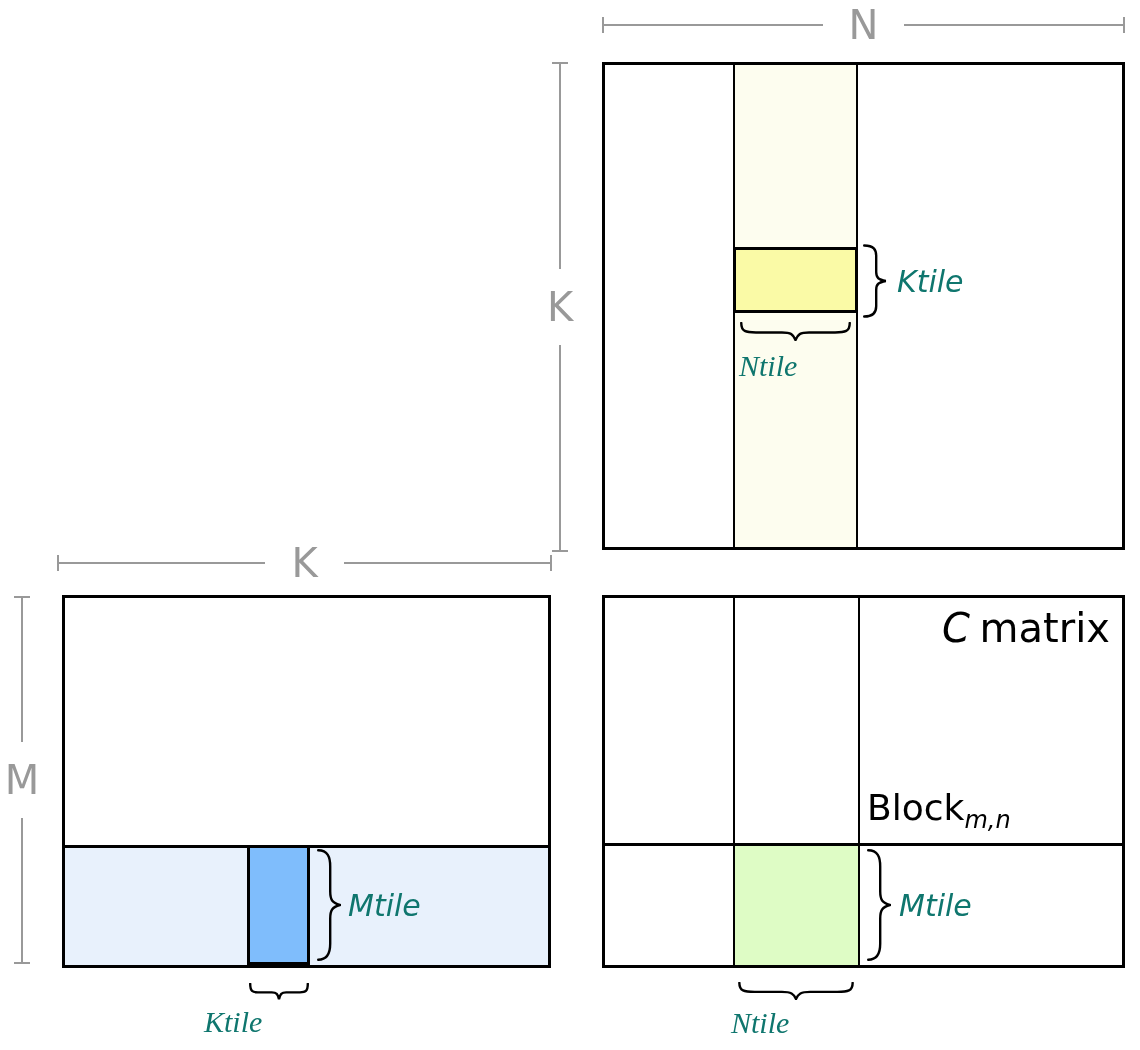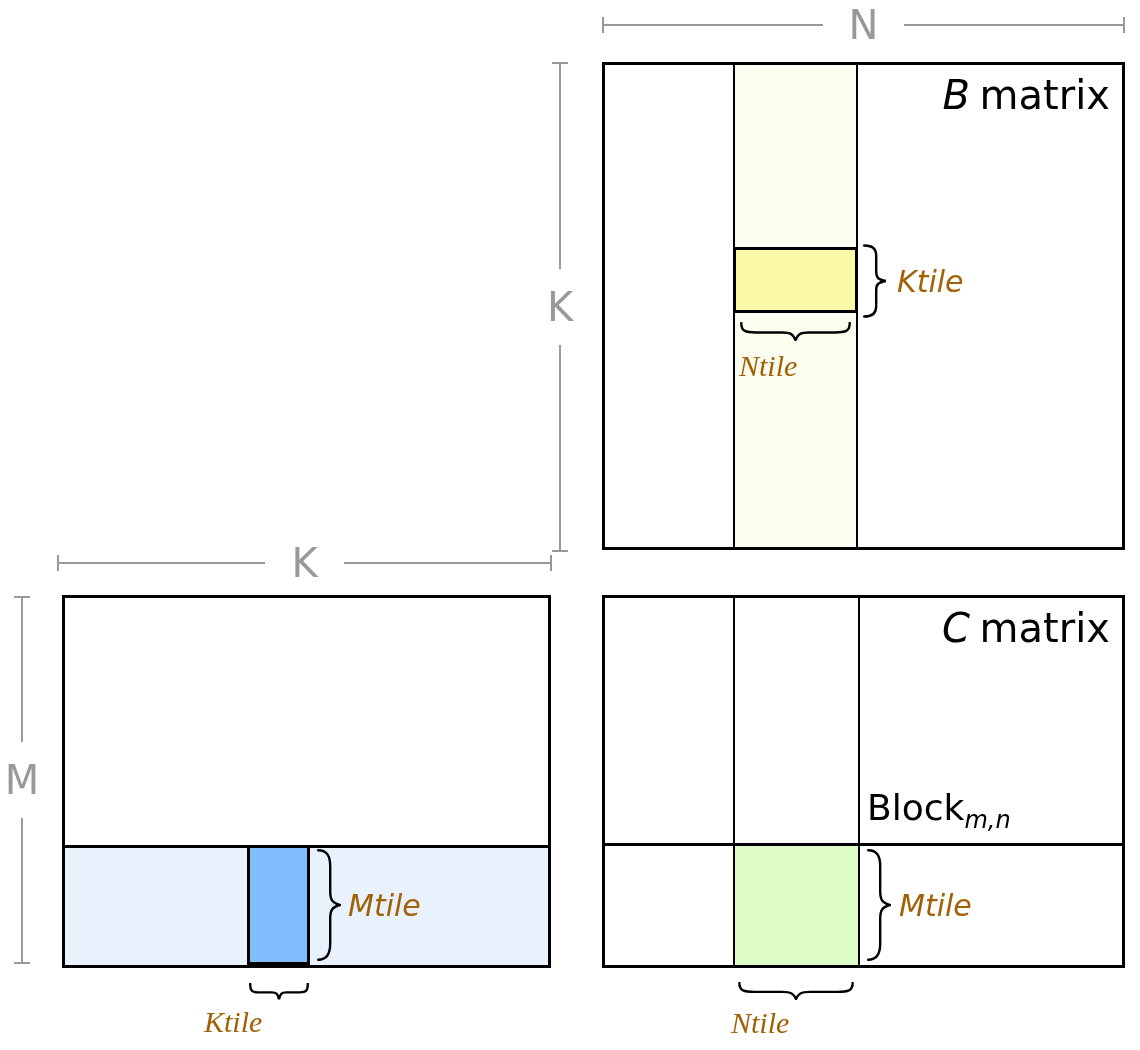--- a/index.html
+++ b/index.html
@@ -22,21 +22,21 @@
   .title{position:absolute;top:8px;font-size:40px;line-height:1.1;white-space:nowrap;}
   .title .letter{font-style:italic;}
   .title .word{margin-left:0.24em;}
   .tile{position:absolute;box-sizing:border-box;}
   .strip-v{position:absolute;top:0;bottom:0;box-sizing:border-box;
     border-left:2px solid #000;border-right:2px solid #000;background:var(--b-strip,#FDFDEF);}
   .strip-h{position:absolute;left:0;right:0;box-sizing:border-box;
     border-top:3px solid #000;background:var(--a-strip,#E8F1FC);}
   .vline{position:absolute;top:0;bottom:0;width:2px;background:#000;}
   .hline{position:absolute;left:0;right:0;height:3px;background:#000;}
-  .tlabel{position:absolute;font-style:italic;font-size:30px;line-height:1.15;color:#a16207;}
+  .tlabel{position:absolute;font-style:italic;font-size:30px;line-height:1.15;color:#0f766e;}
   .tlabel.centered{text-align:left;font-family:Liberation Serif, serif;}
   .block-label{position:absolute;font-size:36px;line-height:1.1;white-space:nowrap;}
   .block-label sub{font-style:italic;font-size:24px;vertical-align:-0.35em;}
   .brace{position:absolute;}
   .brace svg{display:block;width:100%;height:100%;}
 </style>
 </head>
 <body>
 
 <div class="canvas">
@@ -69,23 +69,20 @@
     <span class="tick"></span>
     <span class="bar"></span>
     <span class="dlabel">M</span>
     <span class="bar"></span>
     <span class="tick"></span>
   </div>
 
   <div class="matrix" style="left:602px;top:62px;width:523px;height:488px;">
     <div class="strip-v" style="left:128px;width:125px;"></div>
     <div class="tile" style="left:128px;top:182px;width:125px;height:66px;border:3px solid #000;background:var(--b-tile,#FAFAA6);"></div>
-    <div class="title" style="right:12px;">
-      <span class="letter">B</span><span class="word">matrix</span>
-    </div>
     <div class="brace" style="left:258px;top:179px;width:24px;height:74px;">
       <svg viewBox="0 0 20 100" preserveAspectRatio="none">
         <path d="M1,2 C9,2 11,8 11,16 L11,38 C11,46 13,48 19,50 C13,52 11,54 11,62 L11,84 C11,92 9,98 1,98" fill="none" stroke="#000" stroke-width="2.4" stroke-linecap="round" vector-effect="non-scaling-stroke"></path>
       </svg>
     </div>
     <div class="tlabel" style="left:292px;top:200px;">Ktile</div>
     <div class="brace" style="left:134px;top:257px;width:113px;height:19px;">
       <svg viewBox="0 0 100 20" preserveAspectRatio="none">
         <path d="M2,1 C2,10 6,11 15,11 L38,11 C46,11 48,13 50,19 C52,13 54,11 62,11 L85,11 C94,11 98,10 98,1" fill="none" stroke="#000" stroke-width="2.4" stroke-linecap="round" vector-effect="non-scaling-stroke"></path>
       </svg>

